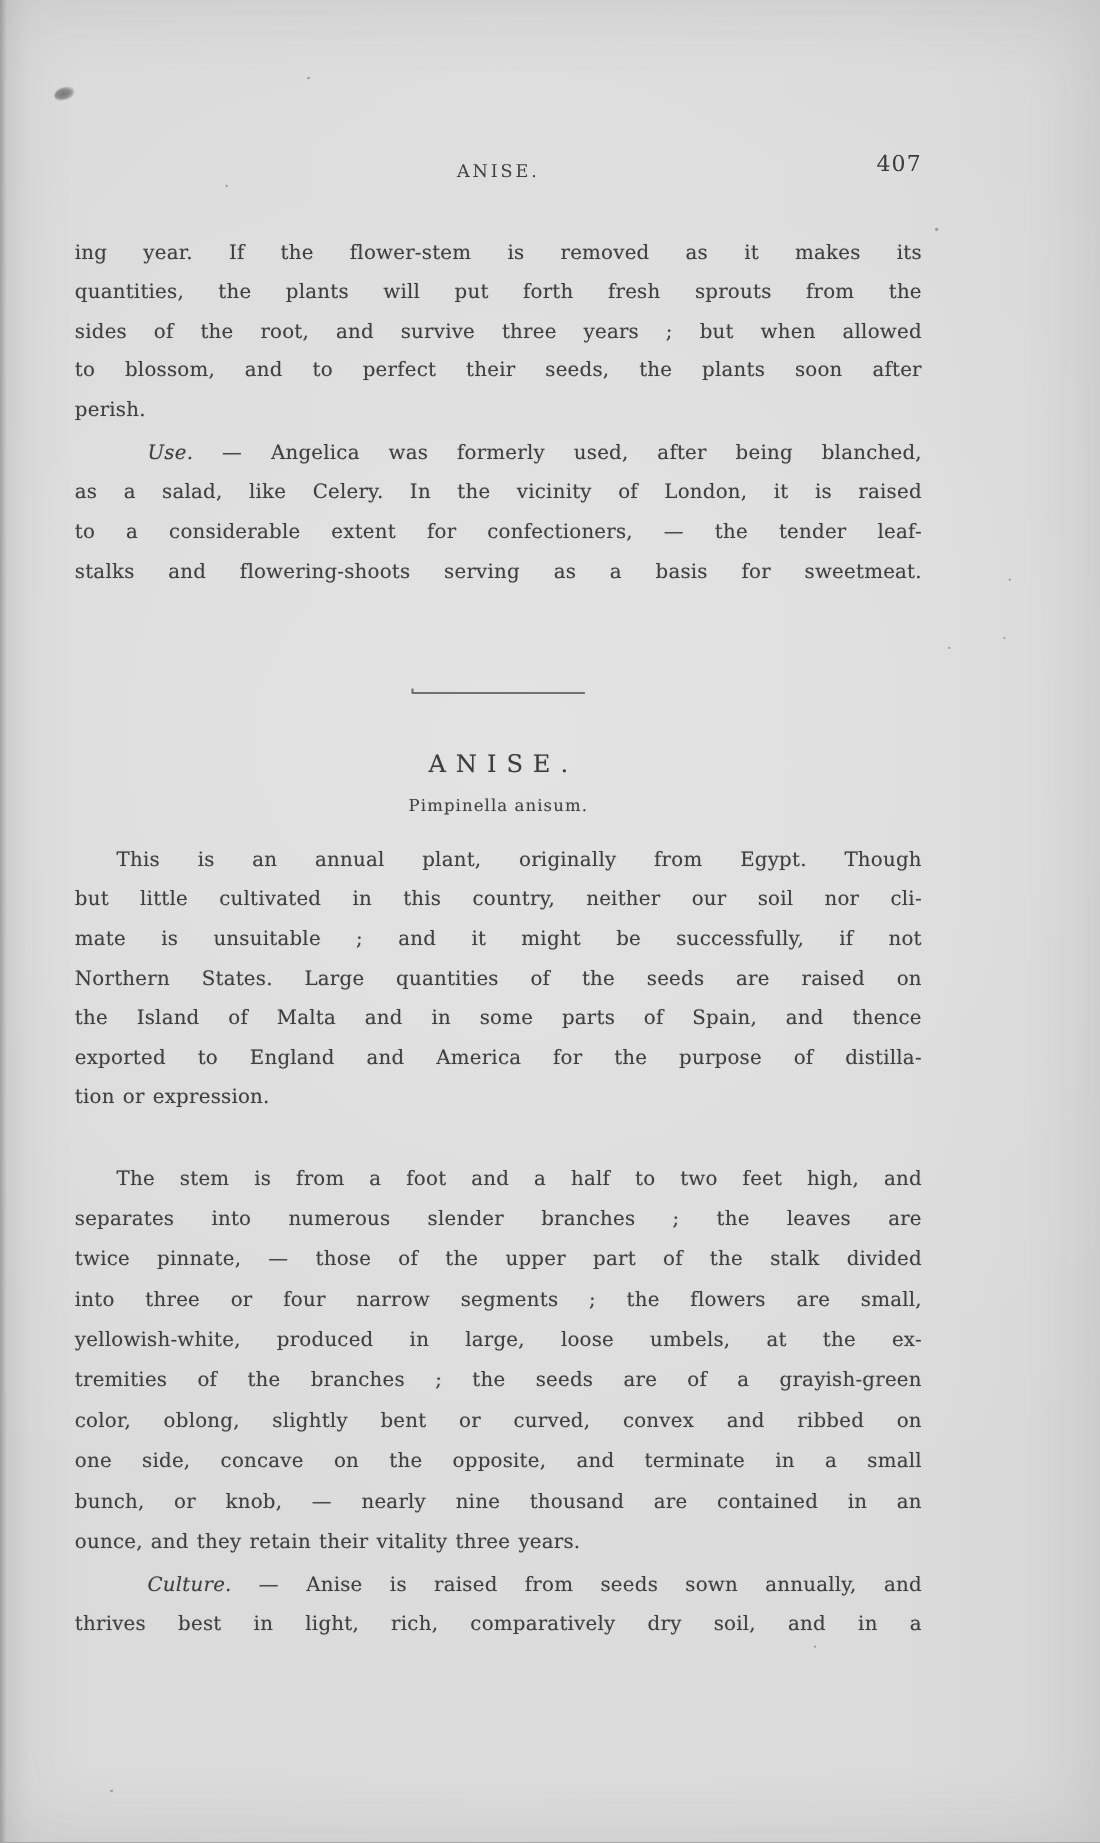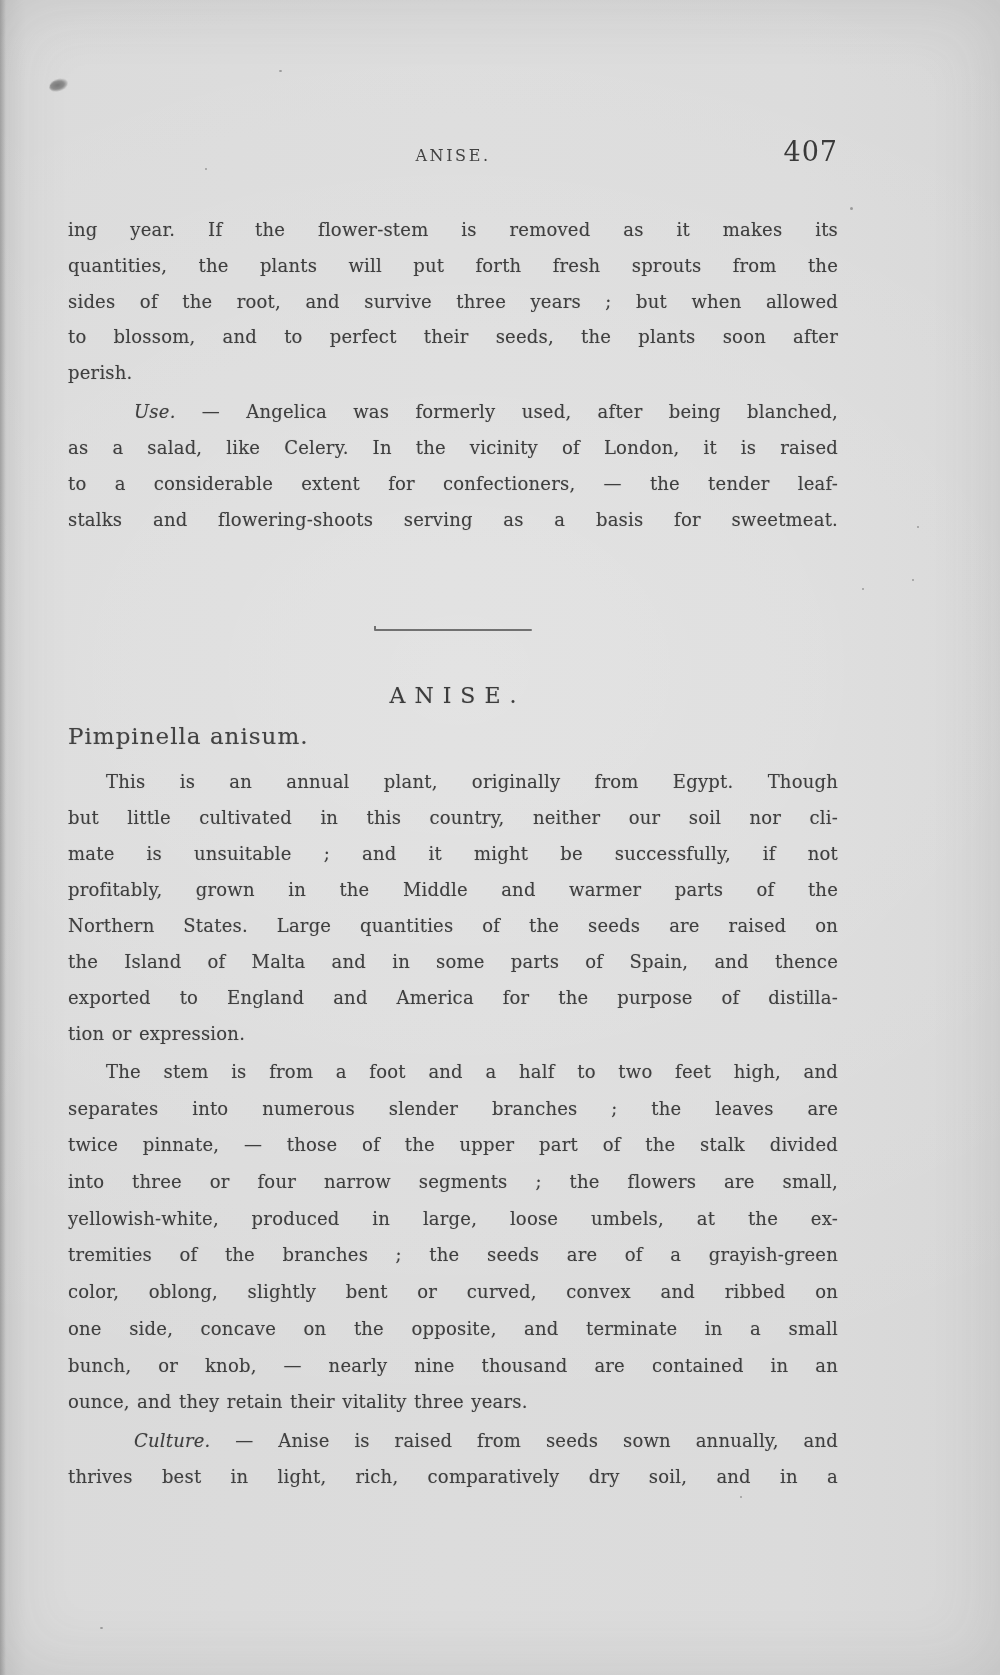--- a/index.html
+++ b/index.html
@@ -19,21 +19,21 @@
     background:linear-gradient(90deg, rgba(90,90,90,0.35), rgba(90,90,90,0));
   }
   .header-row { position:absolute; left:68px; top:0; width:770px; height:0; }
   .running-title{
     position:absolute; left:0; top:146px; width:100%;
     text-align:center; font-size:16px; letter-spacing:2.6px;
     color:#424242;
   }
   .page-number{
     position:absolute; right:0; top:136px; width:200px;
-    text-align:right; font-size:27px; letter-spacing:1px; color:#3a3a3a;
+    text-align:right; font-size:20px; letter-spacing:1px; color:#3a3a3a;
   }
   .paragraph{
     position:absolute; left:68px; width:770px;
     font-size:18px; letter-spacing:0.2px; word-spacing:1.5px;
     --lh:36px;
     text-shadow:0 0 1px rgba(63,63,63,0.35);
   }
   .line{
     height:var(--lh); line-height:var(--lh);
     text-align:justify; text-align-last:justify;
@@ -48,21 +48,21 @@
   .section-rule::before{ 
     content:""; position:absolute; left:0; top:-3px; width:2px; height:4px; background:#555;
   }
   .section-heading{
     position:absolute; left:68px; top:683px; width:770px;
     text-align:center; font-size:22px; letter-spacing:9px; text-indent:9px;
     color:#3c3c3c; text-shadow:0 0 1px rgba(63,63,63,0.3);
   }
   .section-subheading{
     position:absolute; left:68px; top:723px; width:770px;
-    text-align:left; font-size:23px; letter-spacing:1px;
+    text-align:center; font-size:15px; letter-spacing:1px;
     color:#424242; text-shadow:0 0 1px rgba(63,63,63,0.3);
   }
   
   .smudge{
     position:absolute; left:49px; top:79px; width:19px; height:12px;
     background:radial-gradient(ellipse at 45% 50%, #787878 0%, #8d8d8d 45%, rgba(141,141,141,0) 78%);
     border-radius:60% 40% 55% 45%;
     transform:rotate(-14deg);
     filter:blur(0.4px);
   }
@@ -104,21 +104,20 @@
   <div class="section-rule"></div>
 
   <div class="section-heading">ANISE.</div>
 
   <div class="section-subheading">Pimpinella anisum.</div>
 
   <div class="paragraph" style="top:764px; --lh:36px">
       <div class="line indent">This is an annual plant, originally from Egypt.  Though</div>
       <div class="line">but little cultivated in this country, neither our soil nor cli-</div>
       <div class="line">mate is unsuitable ; and it might be successfully, if not</div>
-      <div class="line">profitably, grown in the Middle and warmer parts of the</div>
       <div class="line">Northern States.  Large quantities of the seeds are raised on</div>
       <div class="line">the Island of Malta and in some parts of Spain, and thence</div>
       <div class="line">exported to England and America for the purpose of distilla-</div>
       <div class="line last">tion or expression.</div>
     </div>
 
   <div class="paragraph" style="top:1054px; --lh:36.7px">
       <div class="line indent">The stem is from a foot and a half to two feet high, and</div>
       <div class="line">separates into numerous slender branches ; the leaves are</div>
       <div class="line">twice pinnate, — those of the upper part of the stalk divided</div>

